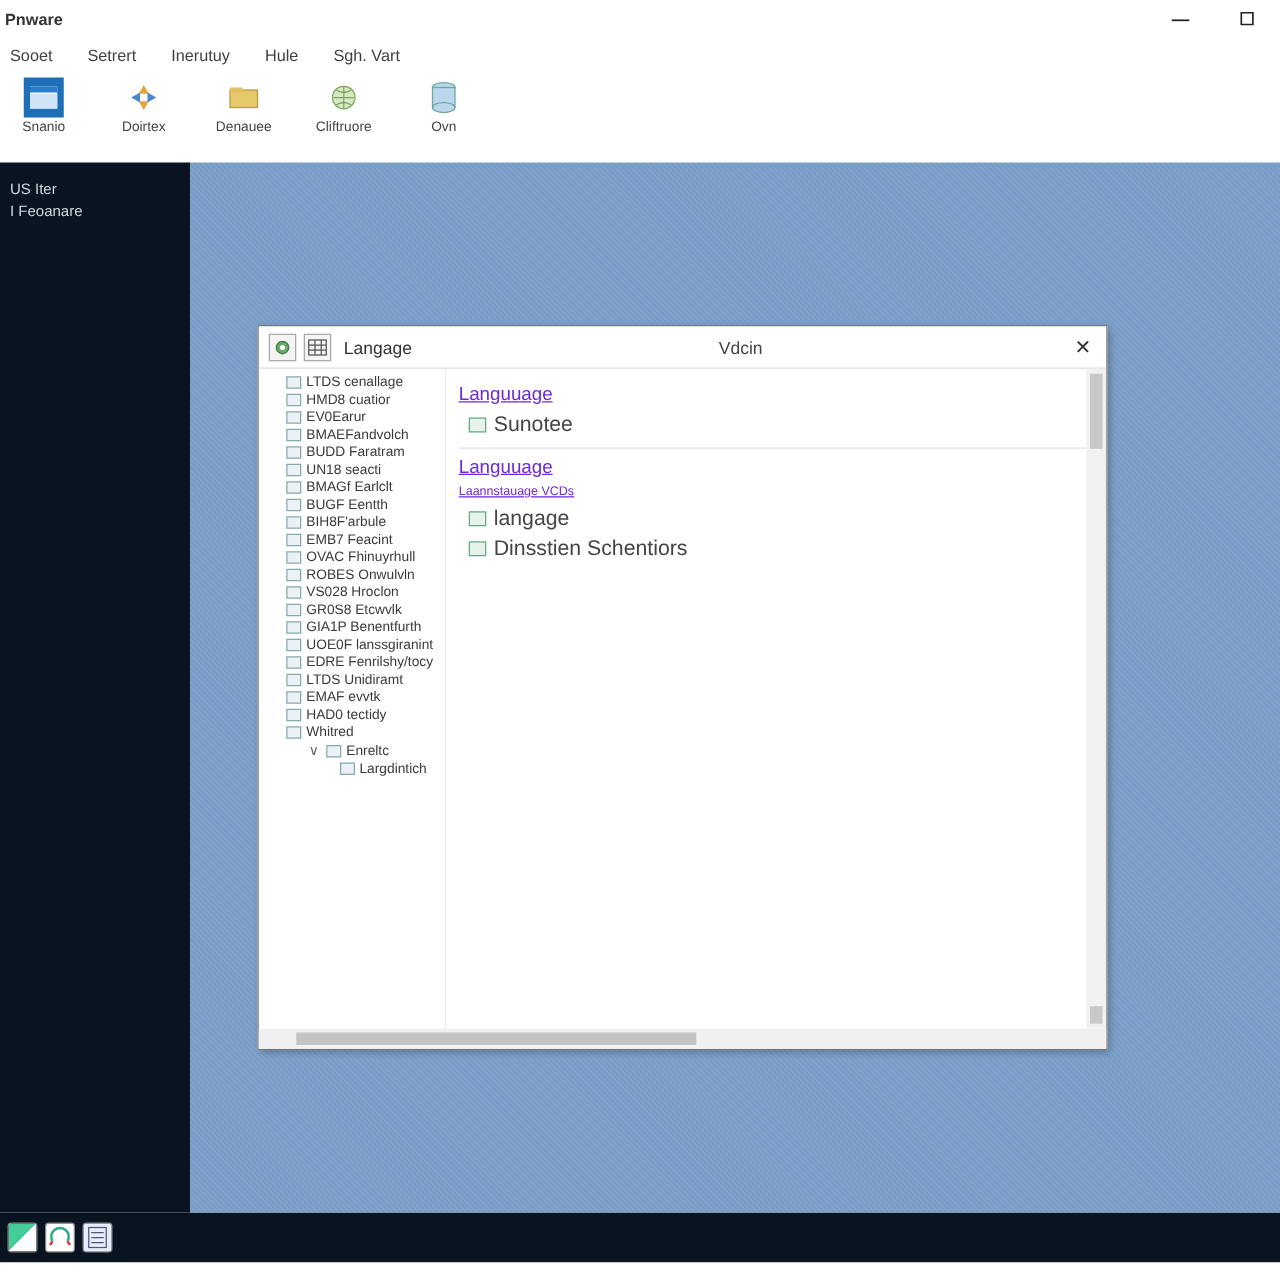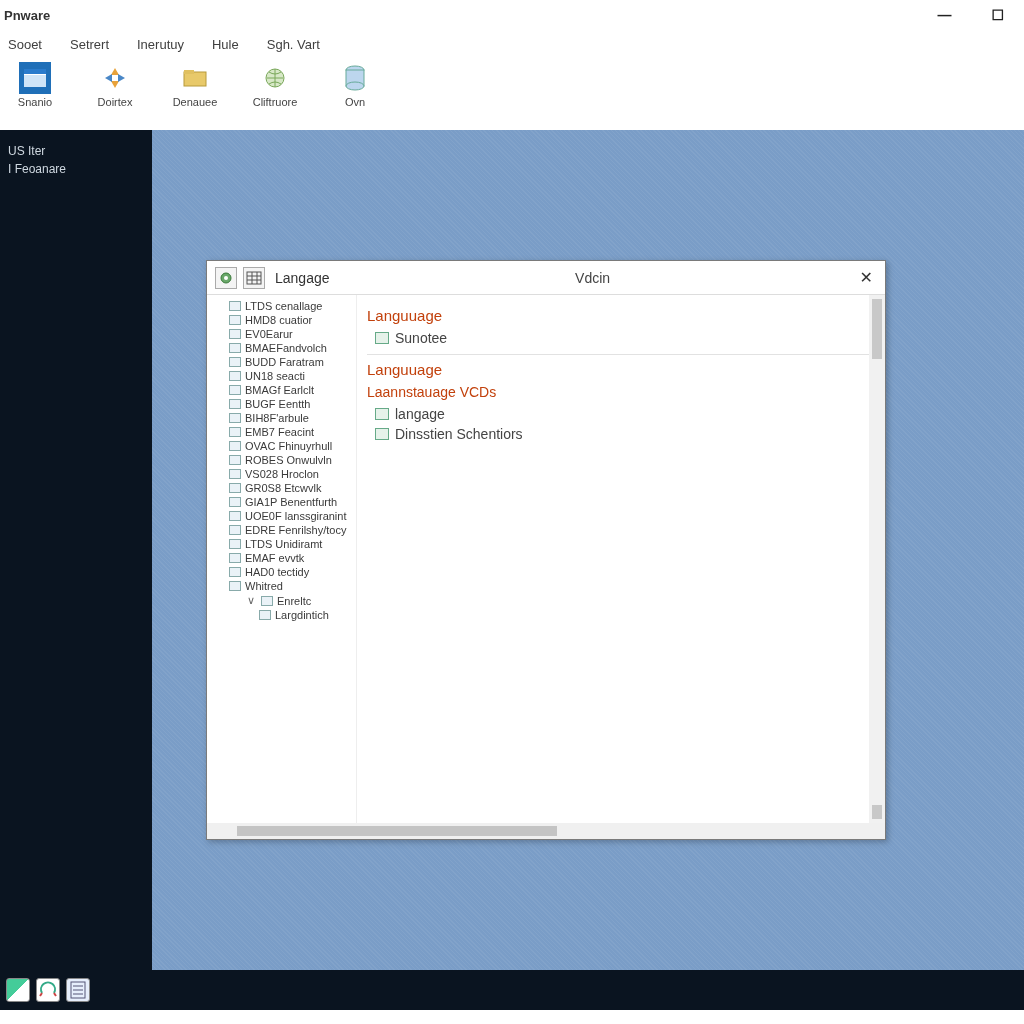--- a/index.html
+++ b/index.html
@@ -35,26 +35,26 @@
   .innerwin .ihead .htitle { flex: 0 0 auto; }
   .innerwin .ihead .hspacer { flex: 1; }
   .innerwin .ihead .hcaption { flex: 0 0 auto; color: #444; }
   .innerwin .ihead .hclose { margin-left: auto; font-size: 16px; cursor: default; color: #333; padding: 0 4px; }
   
   .innerwin .ibody { flex: 1; display: flex; overflow: hidden; }
   .tree { width: 150px; border-right: 1px solid #eee; overflow-y: auto; padding: 4px 2px 4px 22px; font-size: 11px; color: #3a3a3a; }
   .tree .node { display: flex; align-items: center; gap: 4px; padding: 1px 0; white-space: nowrap; cursor: default; }
   .tree .node .tico { width: 12px; height: 10px; border: 1px solid #8aa; background: #eaf2f7; flex-shrink: 0; }
   .tree .node.child { padding-left: 18px; }
-  .tree .node.child2 { padding-left: 30px; }
+  .tree .node.child2 { padding-left: 30px; justify-content: center; }
   .tree .expander { width: 10px; display: inline-block; color: #666; }
   
   .content { flex: 1; padding: 6px 10px; font-size: 13px; color: #333; position: relative; }
-  .content .section { font-size: 15px; color: #c2410c; margin: 6px 0 4px 0; }
-  .content .row { display: flex; align-items: center; gap: 6px; padding: 2px 0 2px 8px; font-size: 14px; color: #444; cursor: default; }
+  .content .section { font-size: 15px; color: #6d28d9; margin: 6px 0 4px 0; text-decoration: underline; }
+  .content .row { display: flex; align-items: center; gap: 6px; padding: 2px 0 2px 8px; font-size: 17px; color: #444; cursor: default; }
   .content .row .cico { width: 14px; height: 12px; border: 1px solid #6a8; background: #e6f2ea; }
   .content hr.sep { border: none; border-top: 1px solid #e2e2e2; margin: 6px 0; }
   .vscroll { position: absolute; right: 0; top: 0; bottom: 0; width: 16px; background: #f1f1f1; }
   .vscroll::before { content:""; position:absolute; top:4px; right:3px; width:10px; height:60px; background:#c8c8c8; }
   .vscroll::after { content:""; position:absolute; bottom:4px; right:3px; width:10px; height:14px; background:#c8c8c8; }
   
   .hscrollbar { height: 16px; background: #f0f0f0; display: flex; align-items: center; }
   .hscrollbar .thumb { margin-left: 30px; width: 320px; height: 10px; background: #c4c4c4; }
   
   
@@ -266,21 +266,21 @@
             </div>
           </div>
         <div class="content">
           <div class="section">Languuage</div>
           <div class="row">
             <span class="cico"></span>
             <span>Sunotee</span>
           </div>
           <hr class="sep">
           <div class="section">Languuage</div>
-          <div class="section" style="font-size:14px;">Laannstauage VCDs</div>
+          <div class="section" style="font-size:10px;">Laannstauage VCDs</div>
           <div class="row">
             <span class="cico"></span>
             <span>langage</span>
           </div>
           <div class="row">
             <span class="cico"></span>
             <span>Dinsstien Schentiors</span>
           </div>
           <div class="vscroll"></div>
         </div>

